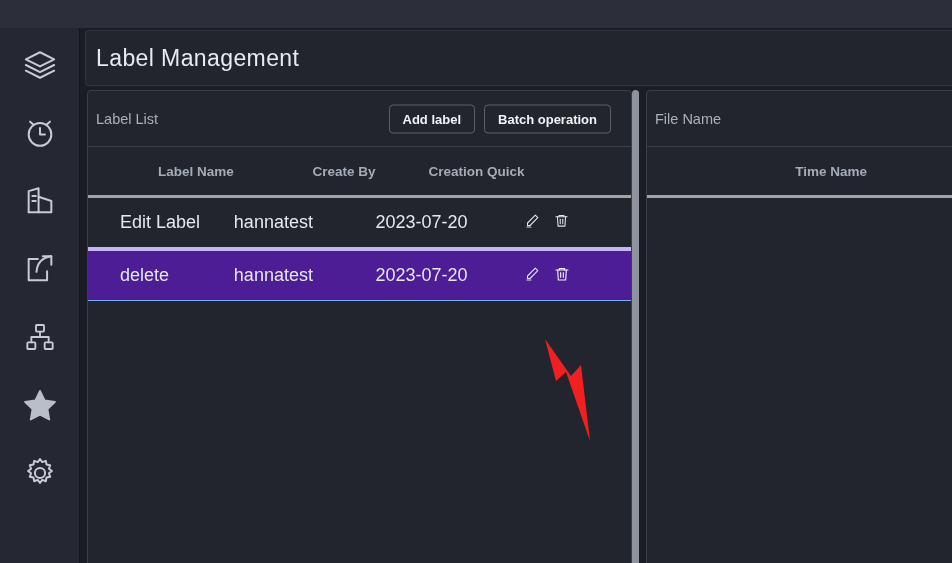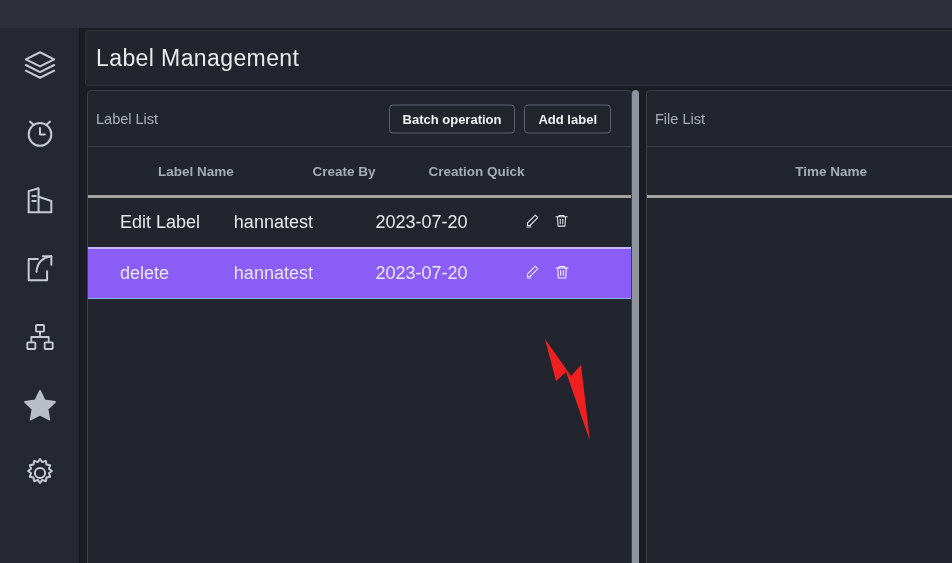--- a/index.html
+++ b/index.html
@@ -118,22 +118,22 @@
     white-space: nowrap;
   }
   .tbl td {
     font-size: 18px;
     color: #e5e8ed;
     padding: 14px 0;
     border-bottom: 1px solid #343843;
     white-space: nowrap;
   }
   tr.row-selected td {
-    background: #8b5cf6;
-    border-top: 2px solid #c4b5fd;
+    background: #4c1d95;
+    border-top: 4px solid #c4b5fd;
     border-bottom: 1px solid #79b4e4;
     margin-left: 20px;
   }
   .act { display: inline-flex; gap: 14px; align-items: center; }
   .act svg { cursor: pointer; display: block; }
 
   .col-pad-l { padding-left: 32px !important; }
 
   
   .lt-c1 { width: 137px; }
@@ -250,22 +250,22 @@
   <div class="main">
 
     <div class="page-header">
       <div class="page-title">Label Management</div>
     </div>
 
     <section class="panel panel-left">
       <div class="panel-head">
         <div class="panel-title">Label List</div>
         <div class="panel-head-actions">
+          <button class="btn">Add label</button>
           <button class="btn">Batch operation</button>
-          <button class="btn">Add label</button>
         </div>
       </div>
 
       <table class="tbl">
         <colgroup>
           <col class="lt-c1">
             <col class="lt-c2">
             <col class="lt-c3">
             <col class="lt-c4">
         </colgroup>
@@ -333,21 +333,21 @@
         </tbody>
       </table>
     </section>
 
     <div class="vscroll">
       <div class="thumb"></div>
     </div>
 
     <section class="panel panel-right">
       <div class="panel-head">
-        <div class="panel-title">File List</div>
+        <div class="panel-title">File Name</div>
       </div>
 
       <table class="tbl">
         <colgroup>
             <col class="rt-c1">
             <col class="rt-c2">
           </colgroup>
         <thead>
           <tr>
             <th class="col-pad-l">Time Name</th>

